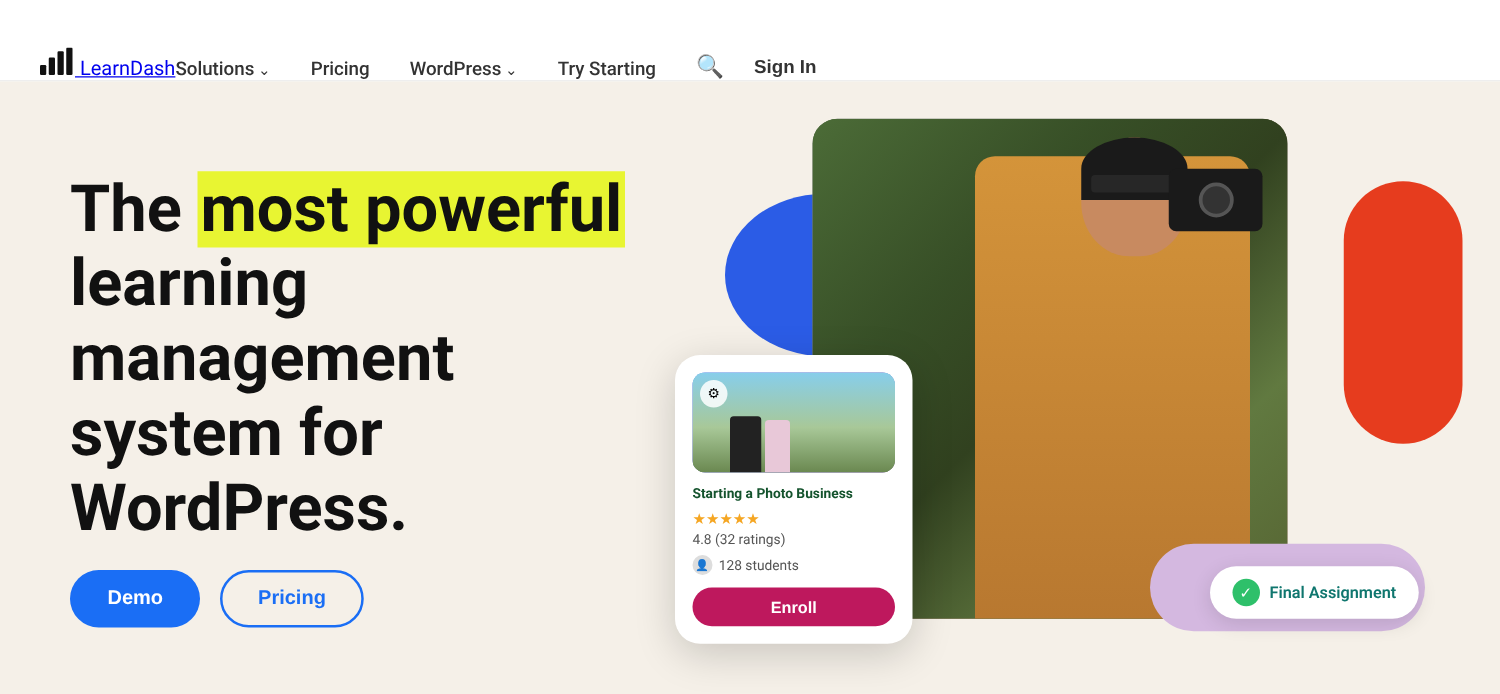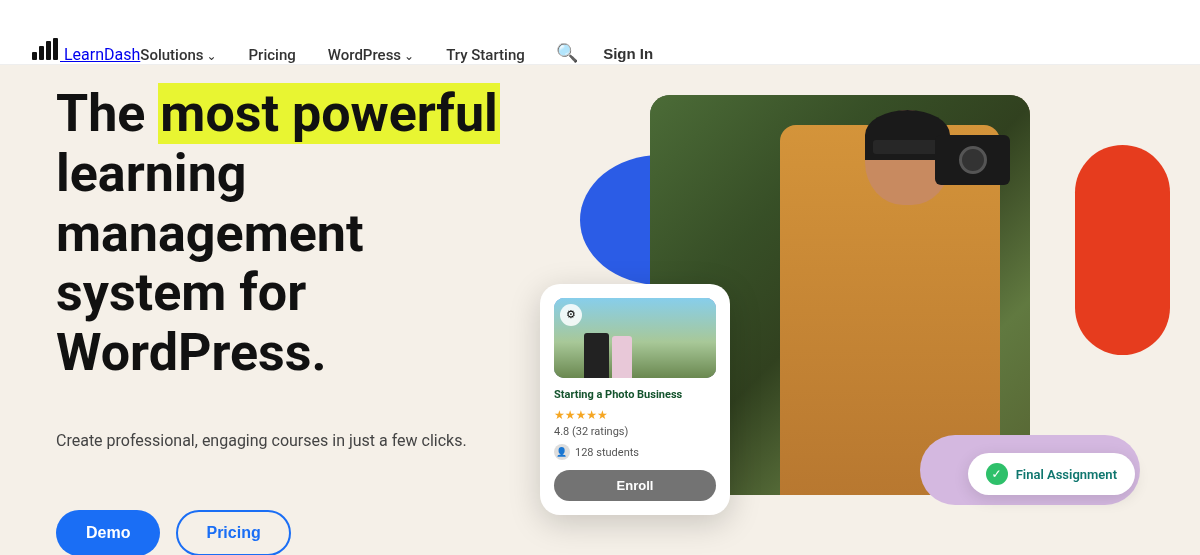--- a/index.html
+++ b/index.html
@@ -82,21 +82,20 @@
     }
 
     .hero-left {
       flex: 0 0 520px;
       padding: 60px 0 40px 56px;
       display: flex;
       flex-direction: column;
       justify-content: center;
       position: relative;
       z-index: 2;
-      gap: 28px;
     }
 
     .hero-title {
       font-size: 52px;
       font-weight: 700;
       line-height: 1.15;
       color: #111;
       margin-bottom: 20px;
       max-width: 460px;
     }
@@ -274,21 +273,21 @@
       background: #ddd;
       border-radius: 50%;
       display: inline-flex;
       align-items: center;
       justify-content: center;
       font-size: 9px;
     }
 
     .enroll-btn {
       width: 100%;
-      background: #737373;
+      background: #be185d;
       color: #fff;
       border: none;
       border-radius: 20px;
       padding: 8px 0;
       font-size: 13px;
       font-weight: 600;
       cursor: pointer;
     }
 
     
@@ -361,21 +360,20 @@
     <button class="sign-in-btn">Sign In</button>
   </div>
 </nav>
 
 <section class="hero">
 
   <div class="hero-left">
     <h1 class="hero-title">
       <span>The </span><span class="highlight">most powerful</span><span> learning management system for WordPress.</span>
     </h1>
-    <p class="hero-subtitle">Create professional, engaging courses in just a few clicks.</p>
     <div class="hero-buttons">
       <button class="btn-demo">Demo</button>
       <button class="btn-pricing">Pricing</button>
     </div>
   </div>
 
   <div class="hero-right">
 
     <div class="blob-blue"></div>
 

